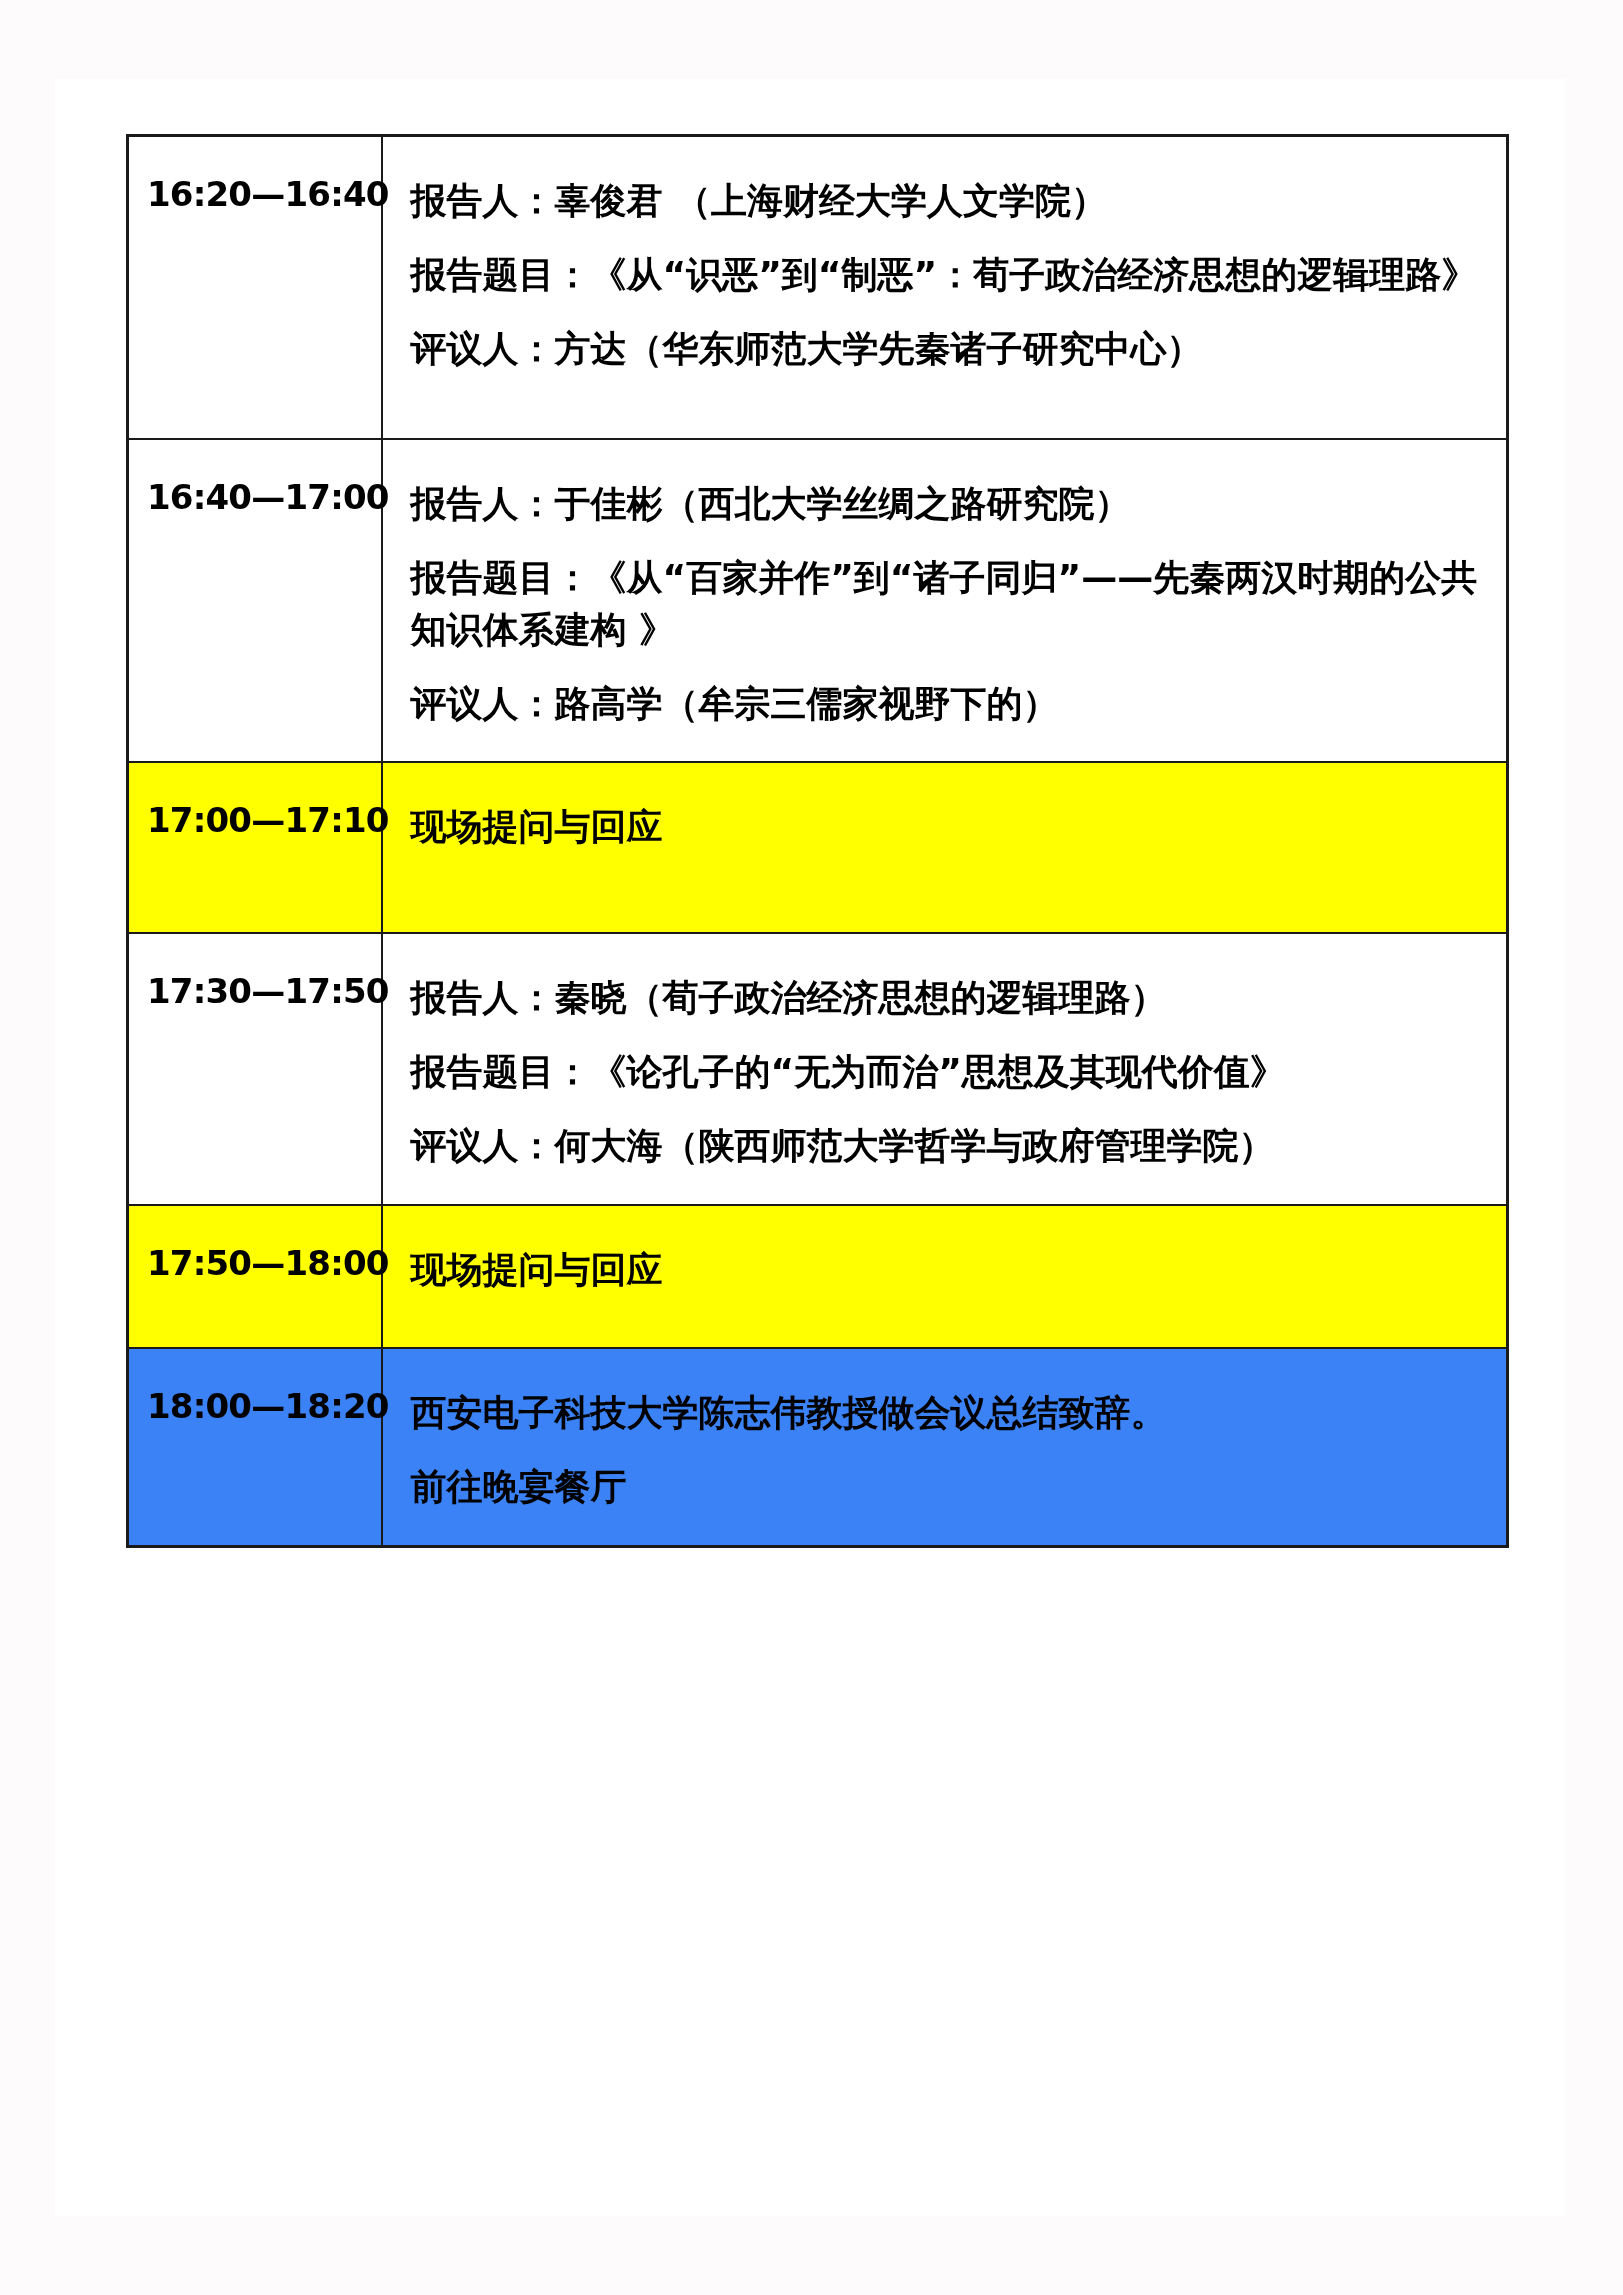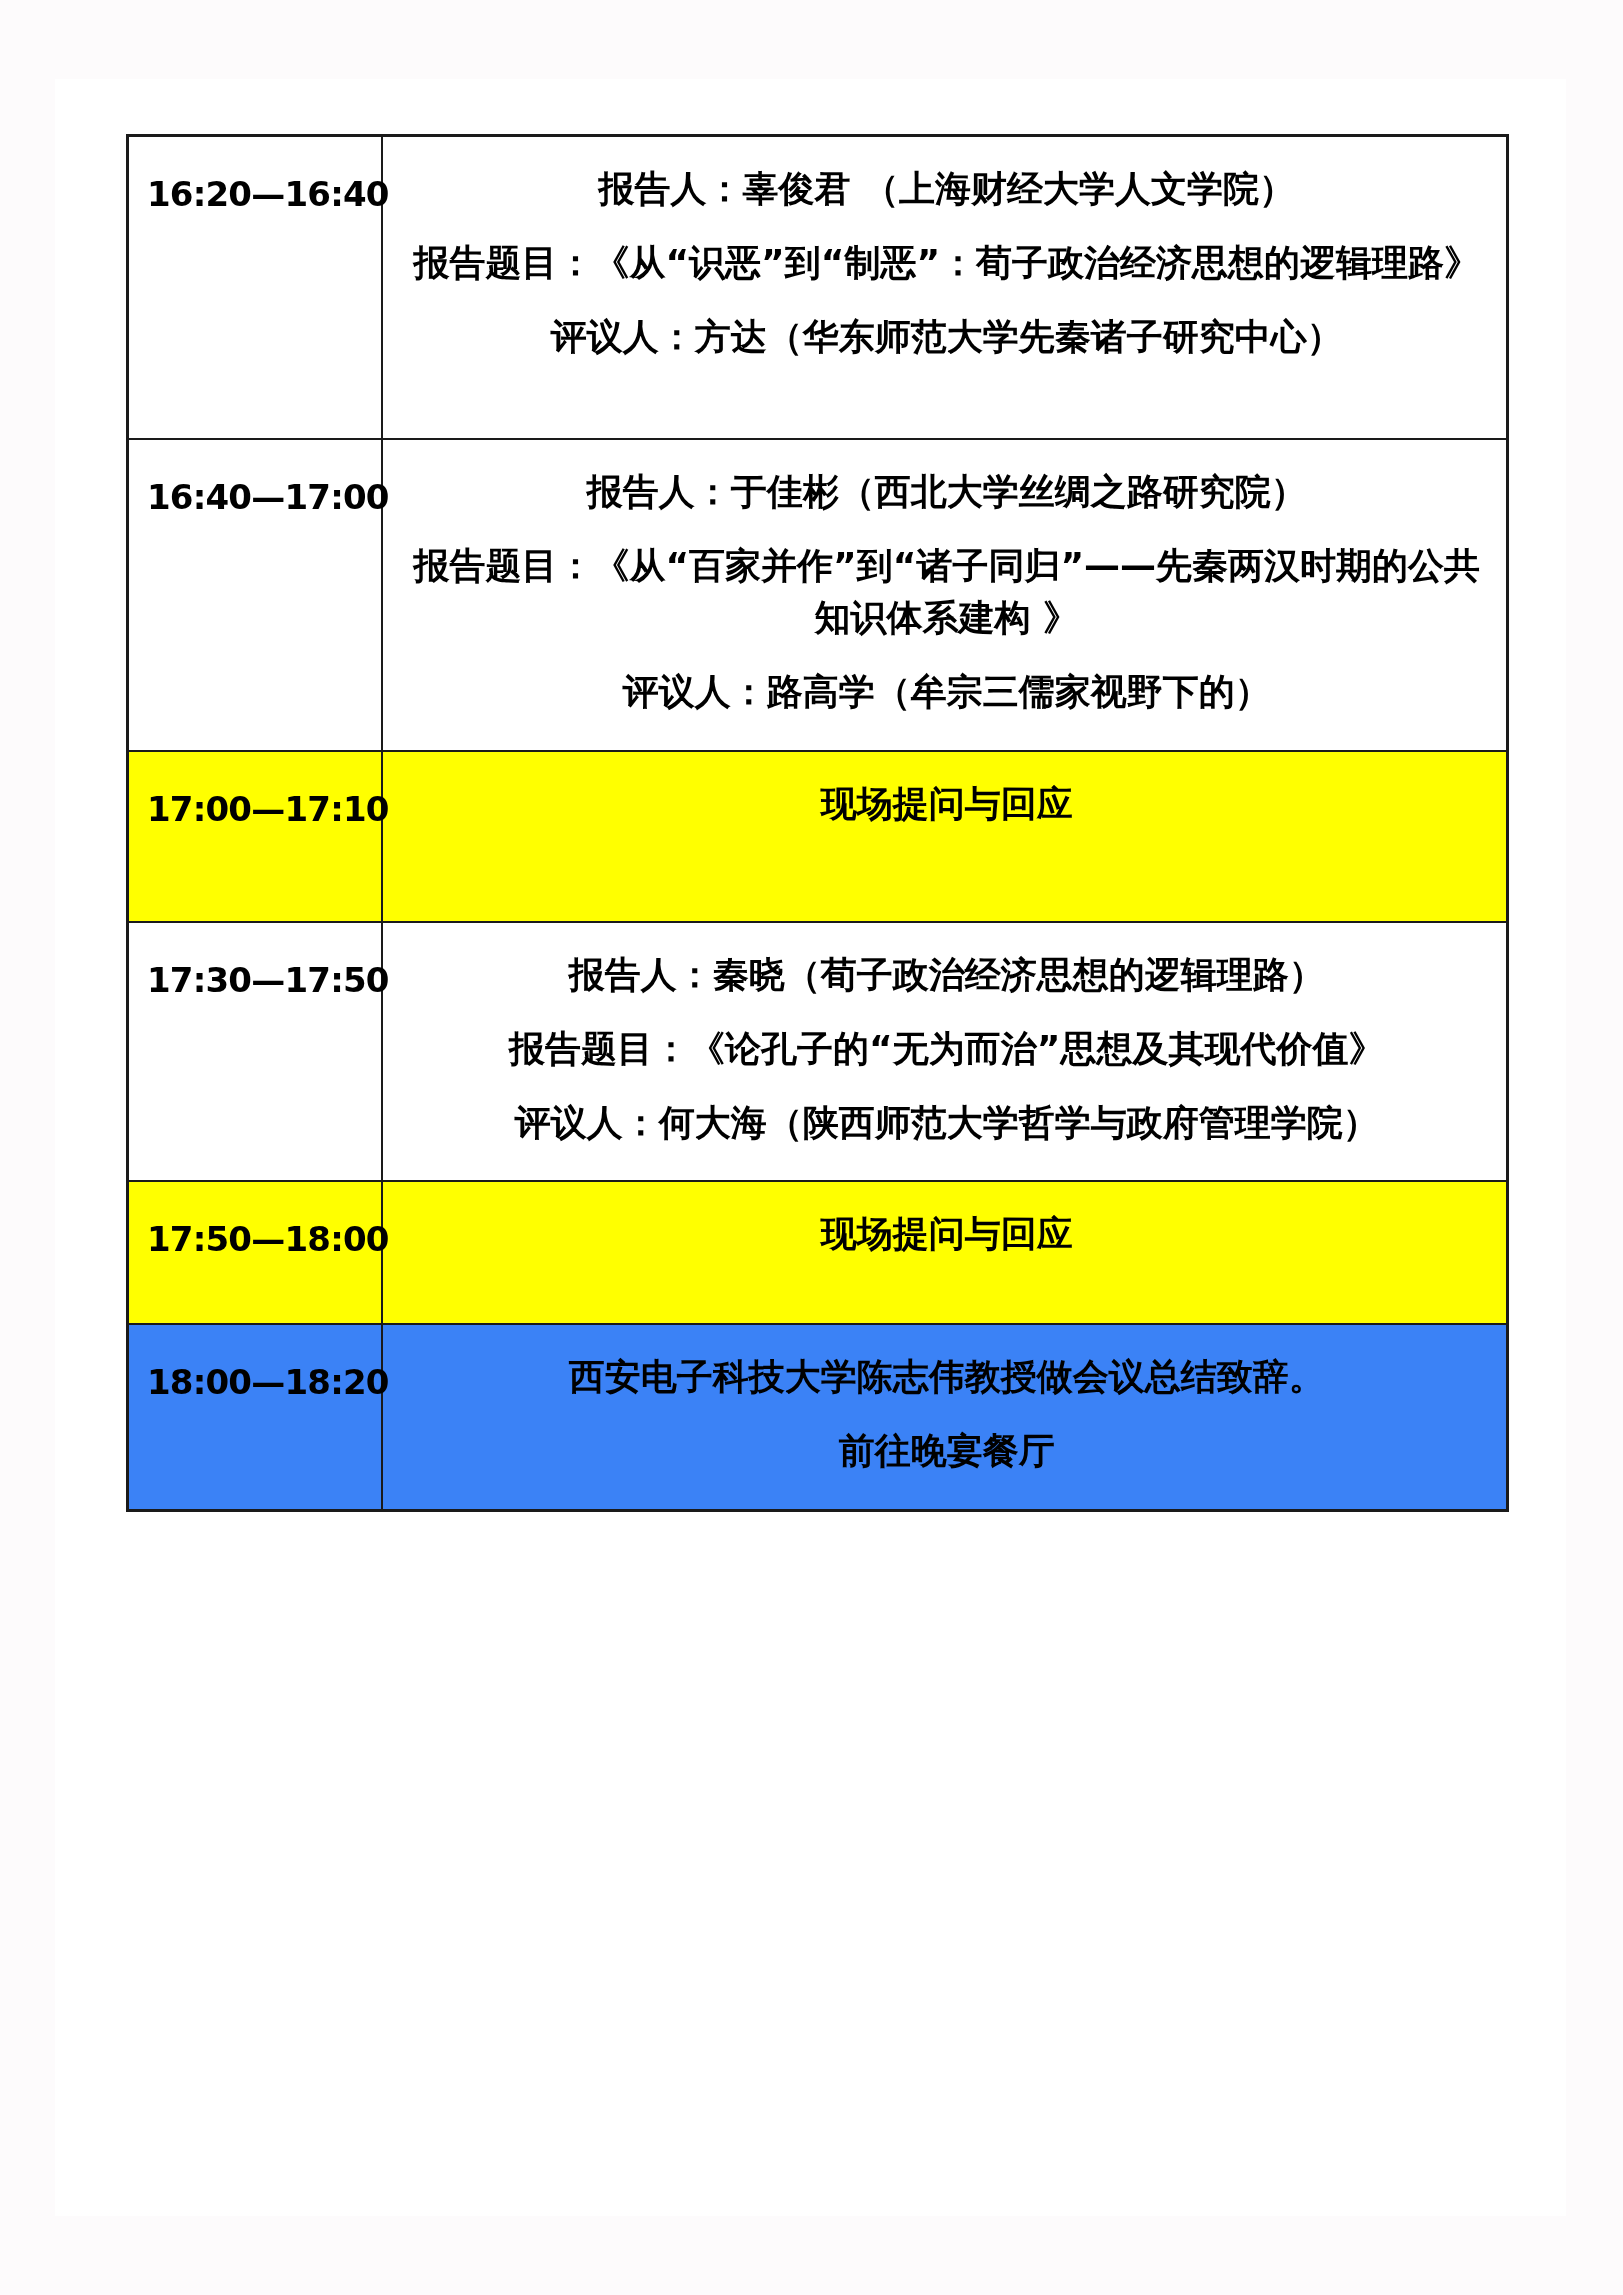--- a/index.html
+++ b/index.html
@@ -28,36 +28,35 @@
     border-collapse: collapse;
     table-layout: fixed;
     border: 3.2px solid #1a1a1a;
   }
   table.schedule col.c-time { width: 254px; }
   table.schedule col.c-body { width: 1126px; }
   td {
     border: 2.4px solid #1a1a1a;
     vertical-align: top;
     padding: 0;
-    text-align: center;
   }
   .time-cell {
     padding: 32px 6.5px 9.7px 18px;
     font-weight: bold;
     font-size: 34px;
     letter-spacing: -0.8px;
     line-height: 50px;
     white-space: nowrap;
   }
   .time-cell p { margin: 0 0 29px 0; }
   .body-cell {
     padding: 26px 23px 9.7px 28px;
   }
   .body-cell p {
-    margin: 0 0 22px 0;
+    margin: 12px 0 22px 0;
     font-weight: bold;
     font-size: 36px;
     line-height: 52px;
     word-break: break-all;
   }
   
   tr.rh-0 { height: 303px; }
   tr.rh-1 { height: 312px; }
   tr.rh-2 { height: 171px; }
   tr.rh-3 { height: 308px; }

